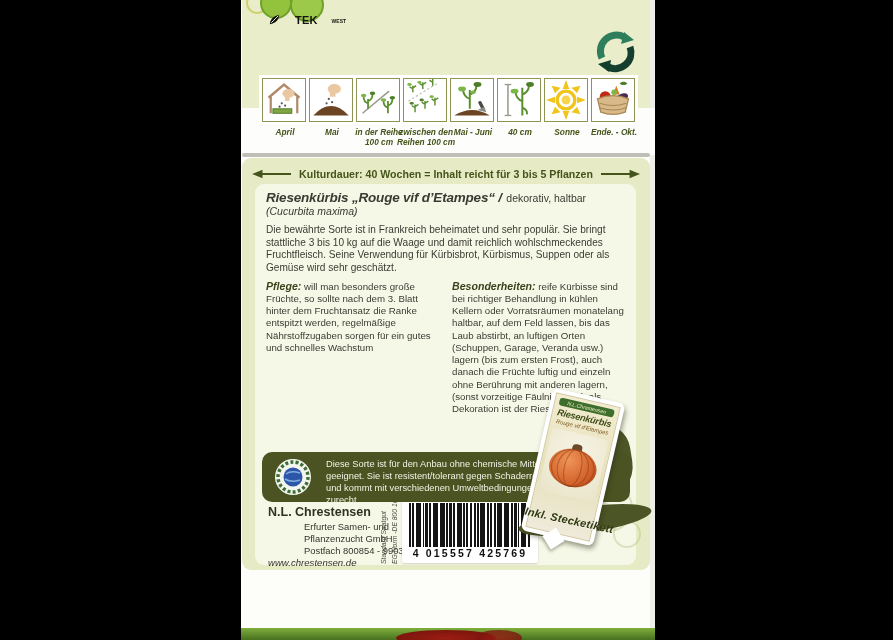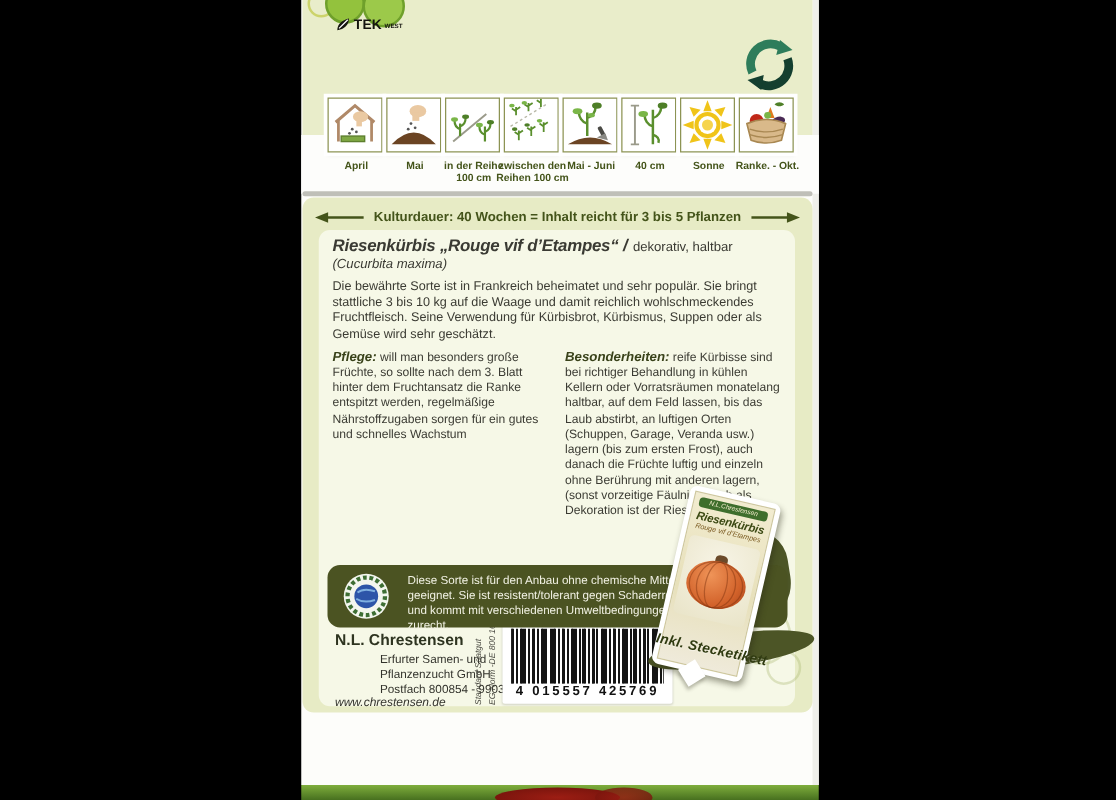--- a/index.html
+++ b/index.html
@@ -9,29 +9,29 @@
   
   .photo-bg{position:absolute;left:241px;top:0;width:414px;height:628px;background:#fdfdfa;}
   .edge-sliver{position:absolute;left:650px;top:0;width:5px;height:628px;background:#efefea;}
 
   
   .top-panel{position:absolute;left:242px;top:0;width:408px;height:108px;background:#e9edca;border-bottom:1px solid #d9ddb8;}
   .circ{position:absolute;border-radius:50%;}
   .circ.c1{left:18px;top:-13px;width:28px;height:28px;background:#93c23d;border:2px solid #6fa02b;}
   .circ.c2{left:48px;top:-12px;width:30px;height:30px;background:#9cc94a;border:2px solid #6fa02b;}
   .circ.c3{left:4px;top:-8px;width:18px;height:18px;background:transparent;border:2px solid #ccd36b;}
-  .tek{position:absolute;left:26px;top:13px;display:flex;align-items:center;gap:2px;}
+  .tek{position:absolute;left:26px;top:13px;display:flex;align-items:center;gap:14px;}
   .tek-text{font-weight:bold;font-size:11px;color:#15150f;letter-spacing:.2px;}
   .tek-sub{font-size:5px;color:#15150f;font-weight:bold;margin-top:3px;}
   .green-dot{position:absolute;left:352px;top:30px;}
 
   
   .icon-row{position:absolute;left:242px;top:78px;width:408px;height:80px;z-index:3;}
   .icon-box{position:absolute;top:0;width:42px;height:42px;background:#fff;border:1px solid #8d9454;box-shadow:0 0 0 3px #fff,0 1px 3px rgba(60,60,40,.35);}
-  .icon-label{position:absolute;top:50px;width:60px;text-align:center;font-size:8.3px;font-weight:bold;color:#44541a;line-height:1.15;}
+  .icon-label{position:absolute;top:50px;width:60px;text-align:center;font-size:8.3px;font-weight:bold;color:#44541a;line-height:1.15;font-style:italic;}
 
   .white-band{position:absolute;left:241px;top:108px;width:414px;height:47px;background:#fdfdfb;}
   .panel-shadow{position:absolute;left:242px;top:153px;width:408px;height:4px;background:#8d8d81;opacity:.55;border-radius:2px;}
 
   
   .main-panel{position:absolute;left:242px;top:158px;width:408px;height:412px;background:#e7ebc5;border-radius:9px;}
 
   .culture-banner{position:absolute;left:10px;top:7px;width:388px;height:18px;display:flex;align-items:center;justify-content:center;gap:8px;}
   .culture-text{font-size:10.6px;font-weight:bold;color:#44541a;white-space:nowrap;}
 
@@ -226,21 +226,21 @@
         <path d="M7 22 Q19 26 31 22 M7 26 Q19 30 31 26" stroke="#a98852" stroke-width="1" fill="none"></path>
       </svg>
     </div>
     <div class="icon-label" style="left:13px">April</div>
     <div class="icon-label" style="left:60px">Mai</div>
     <div class="icon-label" style="left:107px">in der Reihe 100 cm</div>
     <div class="icon-label" style="left:154px">zwischen den Reihen 100 cm</div>
     <div class="icon-label" style="left:201px">Mai - Juni</div>
     <div class="icon-label" style="left:248px">40 cm</div>
     <div class="icon-label" style="left:295px">Sonne</div>
-    <div class="icon-label" style="left:342px">Ranke. - Okt.</div>
+    <div class="icon-label" style="left:342px">Ende. - Okt.</div>
   </div>
 
   <div class="main-panel">
 
     <div class="culture-banner">
       <svg width="52" height="12" viewBox="0 0 52 12">
         <line x1="12" y1="6" x2="52" y2="6" stroke="#44541a" stroke-width="2.6"></line>
         <polygon points="0,6 14,0.5 14,11.5" fill="#44541a"></polygon>
       </svg>
       <span class="culture-text">Kulturdauer: 40 Wochen = Inhalt reicht für 3 bis 5 Pflanzen</span>

